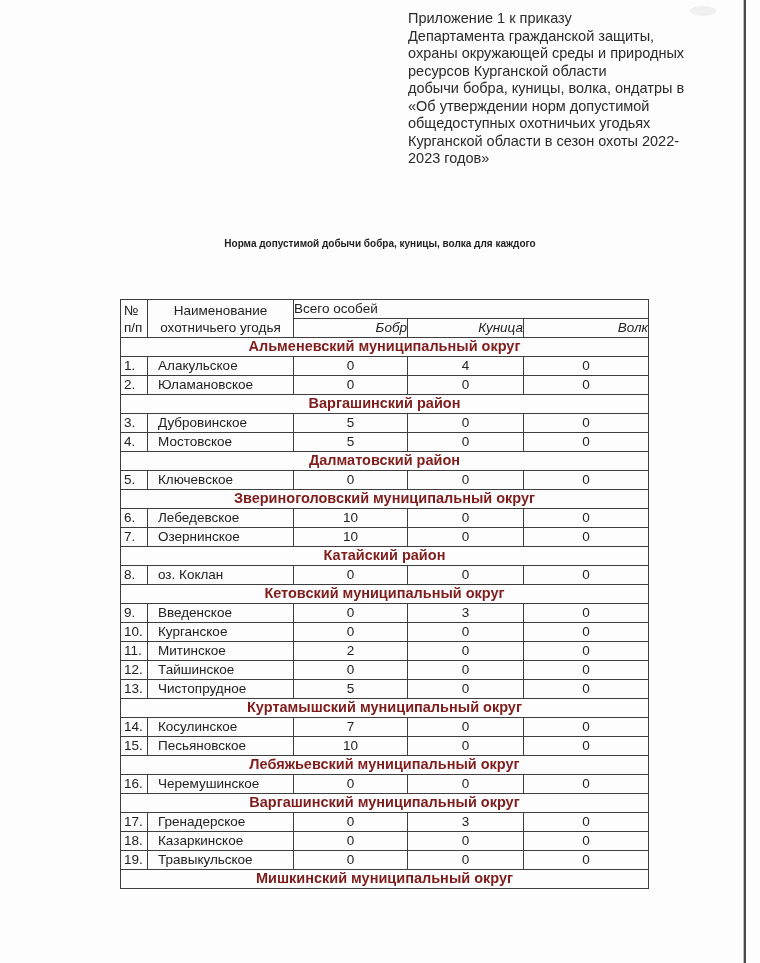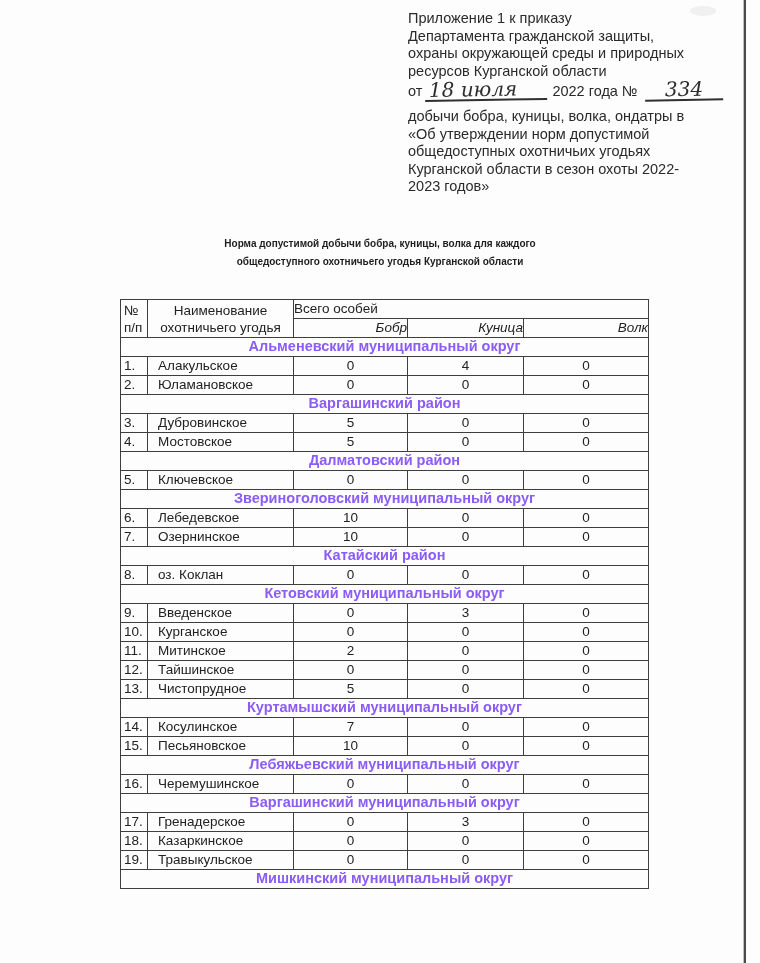--- a/index.html
+++ b/index.html
@@ -112,21 +112,21 @@
   .name-head { text-align: center; margin-top: 33px; }
   .group-head { text-align: left; }
   .species-head { text-align: right; font-style: italic; }
   .num-cell { text-align: left; padding-left: 3px; }
   .name-cell { text-align: left; padding-left: 10px; }
   .val-cell { text-align: center; }
   .section-row td {
     text-align: center;
     font-weight: bold;
     font-size: 14.5px;
-    color: #8b5cf6;
+    color: #7f1d1d;
   }
   
   .smudge {
     position: absolute;
     left: 690px;
     top: 6px;
     width: 26px;
     height: 10px;
     background: #ececec;
     border-radius: 50%;
@@ -139,36 +139,29 @@
 <div class="page">
 
   <div class="smudge"></div>
   <div class="scan-line"></div>
 
   <div class="appendix">
     <div class="line">Приложение 1 к приказу</div>
     <div class="line">Департамента гражданской защиты,</div>
     <div class="line">охраны окружающей среды и природных</div>
     <div class="line">ресурсов Курганской области</div>
-    <div class="date-line">
-      <span>от</span>
-      <span class="hw hw-date">18 июля</span>
-      <span>2022 года №</span>
-      <span class="hw hw-num">334</span>
-    </div>
     <div class="line">добычи бобра, куницы, волка, ондатры в</div>
     <div class="line">«Об утверждении норм допустимой</div>
     <div class="line">общедоступных охотничьих угодьях</div>
     <div class="line">Курганской области в сезон охоты 2022-</div>
     <div class="line">2023 годов»</div>
   </div>
 
   <div class="doc-title">
     <div>Норма допустимой добычи бобра, куницы, волка для каждого</div>
-    <div>общедоступного охотничьего угодья Курганской области</div>
   </div>
 
   <div class="table-wrap">
     <table>
       <colgroup>
         <col style="width:27px">
         <col style="width:146px">
         <col style="width:114px">
         <col style="width:116px">
         <col style="width:125px">

